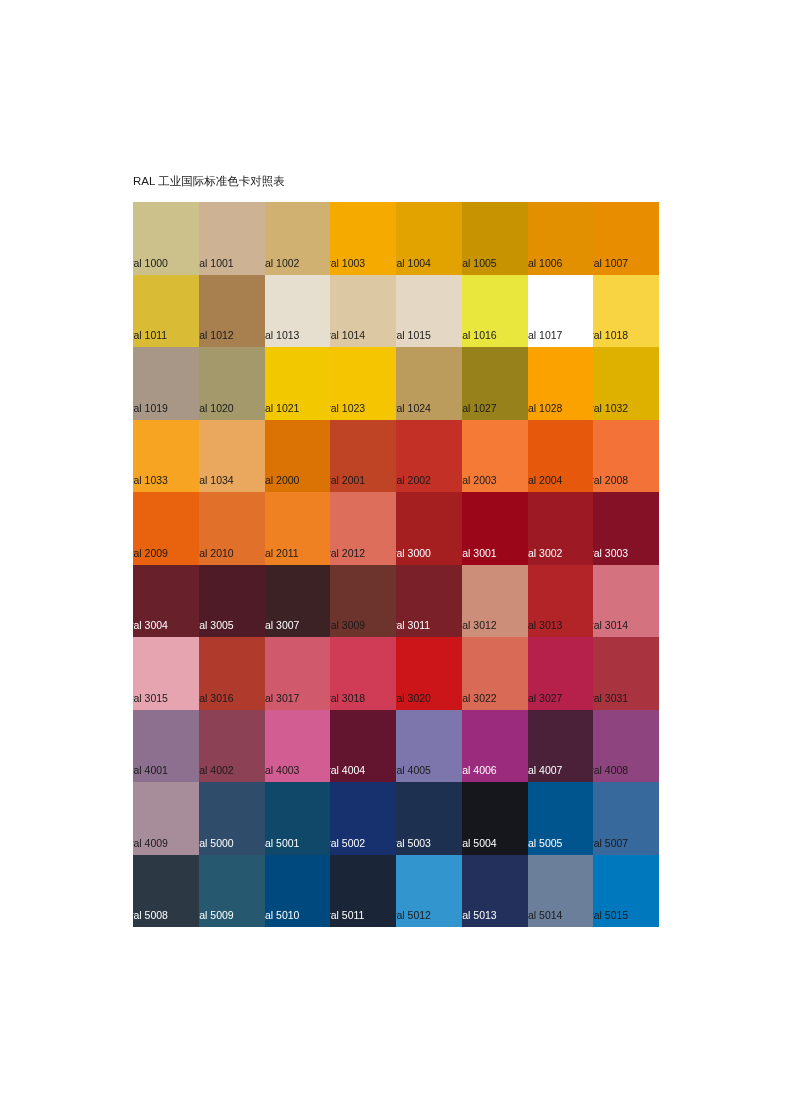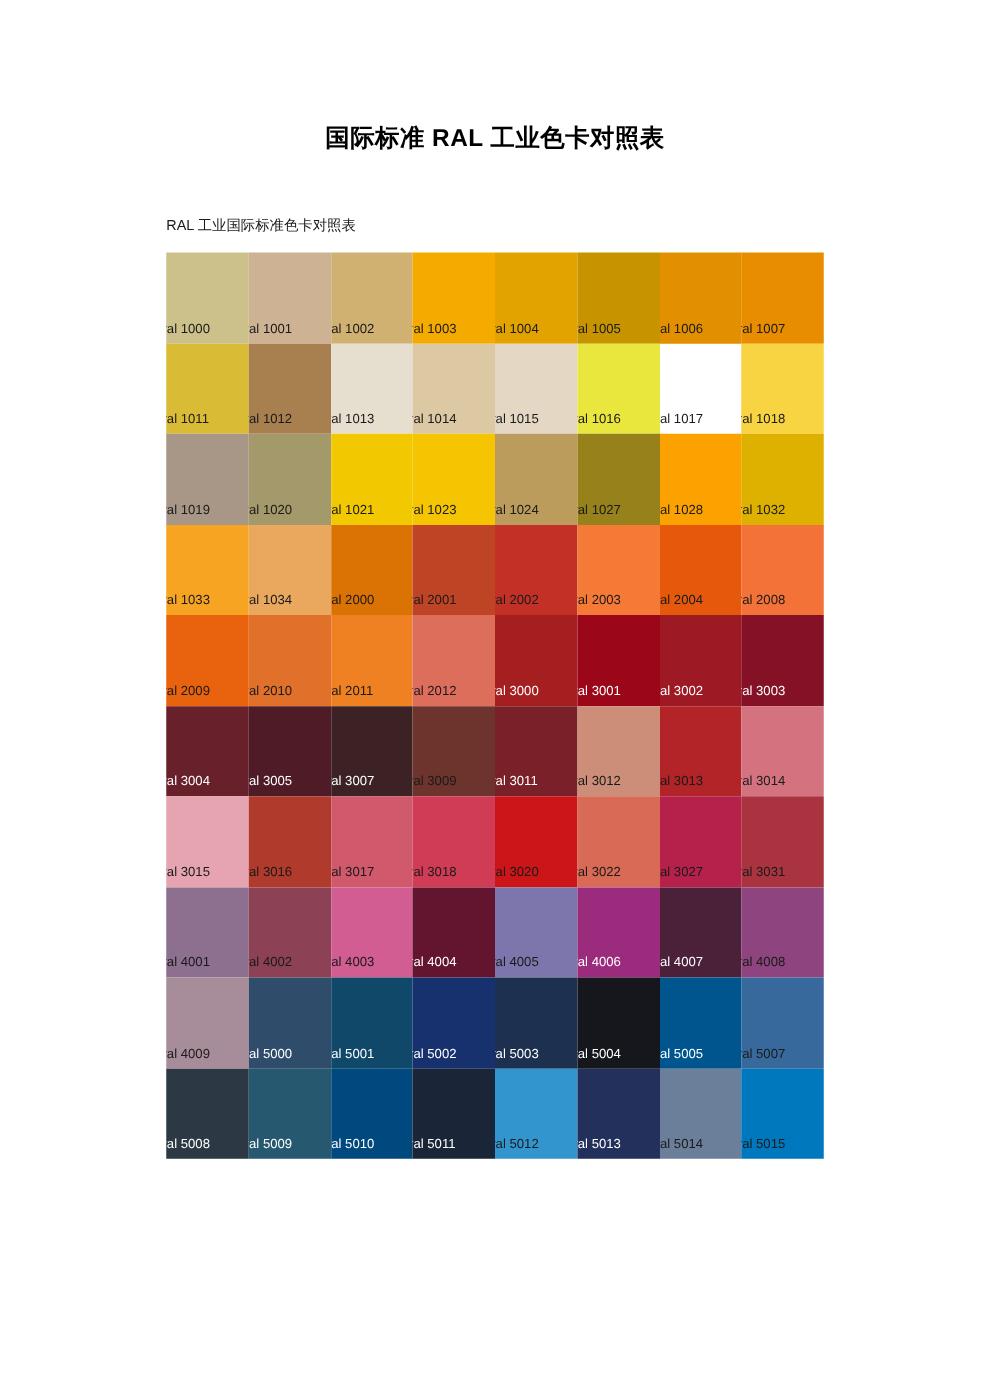--- a/index.html
+++ b/index.html
@@ -73,21 +73,20 @@
     line-height: 13px;
     white-space: nowrap;
     font-family: "Liberation Sans", "DejaVu Sans", sans-serif;
   }
 </style>
 </head>
 <body>
 
 <div class="page">
 
-  <div class="doc-title">国际标准 RAL 工业色卡对照表</div>
 
   <div class="doc-subtitle">RAL 工业国际标准色卡对照表</div>
 
   <div class="swatch-grid">
       <div class="swatch" style="background: rgb(204, 193, 139);">
         <span class="swatch-label" style="color: rgb(26, 26, 26);">ral 1000</span>
       </div>
       <div class="swatch" style="background: rgb(205, 179, 147);">
         <span class="swatch-label" style="color: rgb(26, 26, 26);">ral 1001</span>
       </div>

